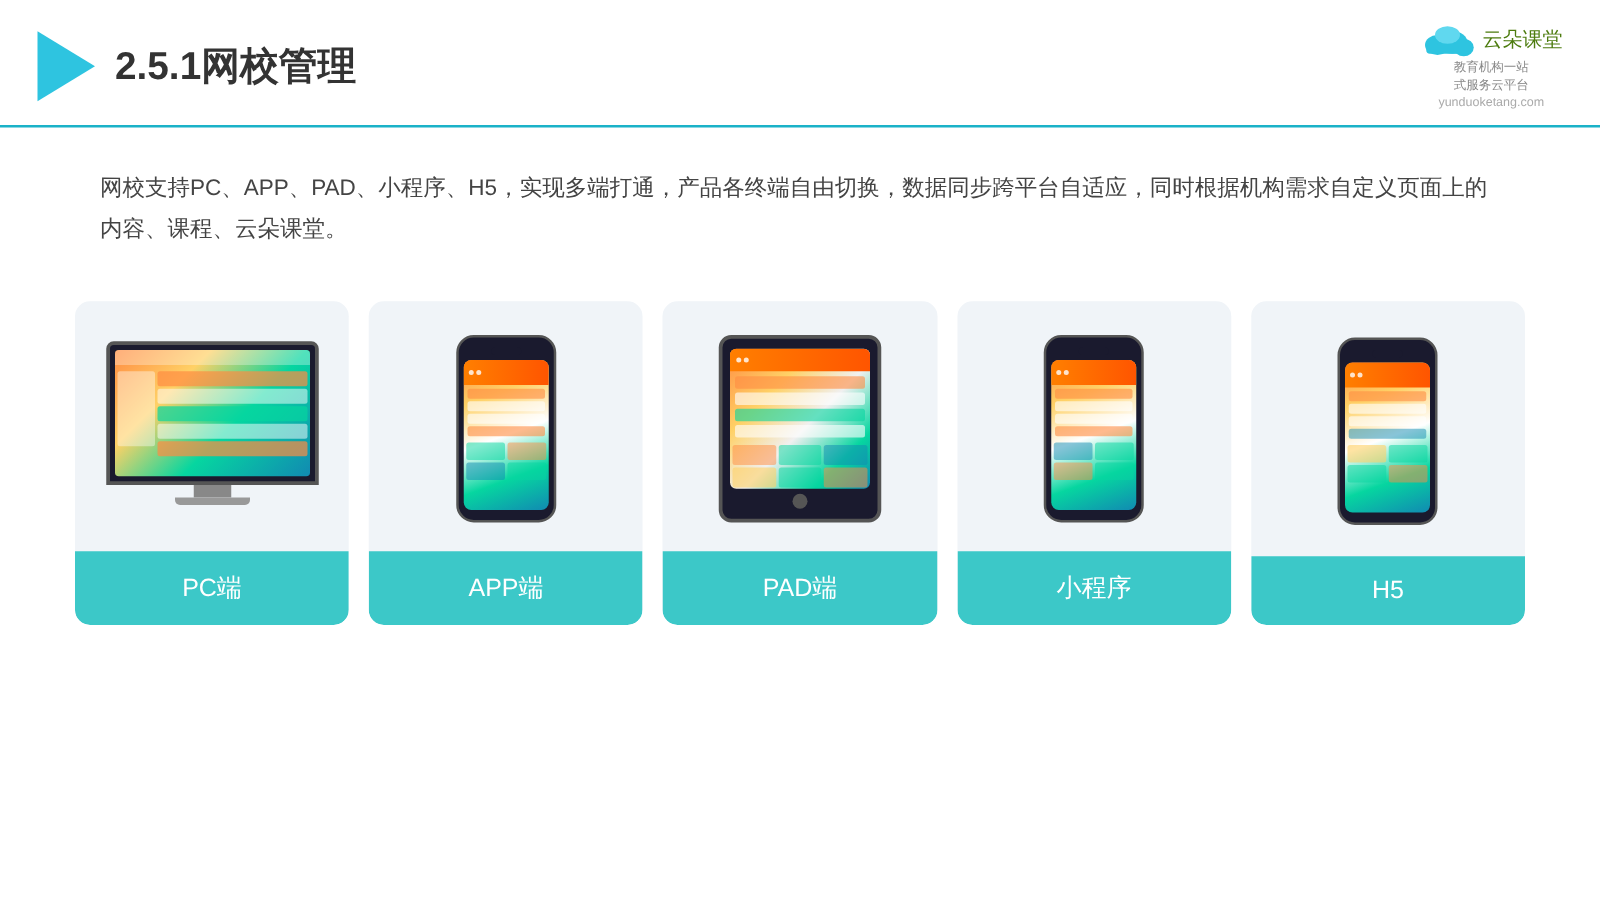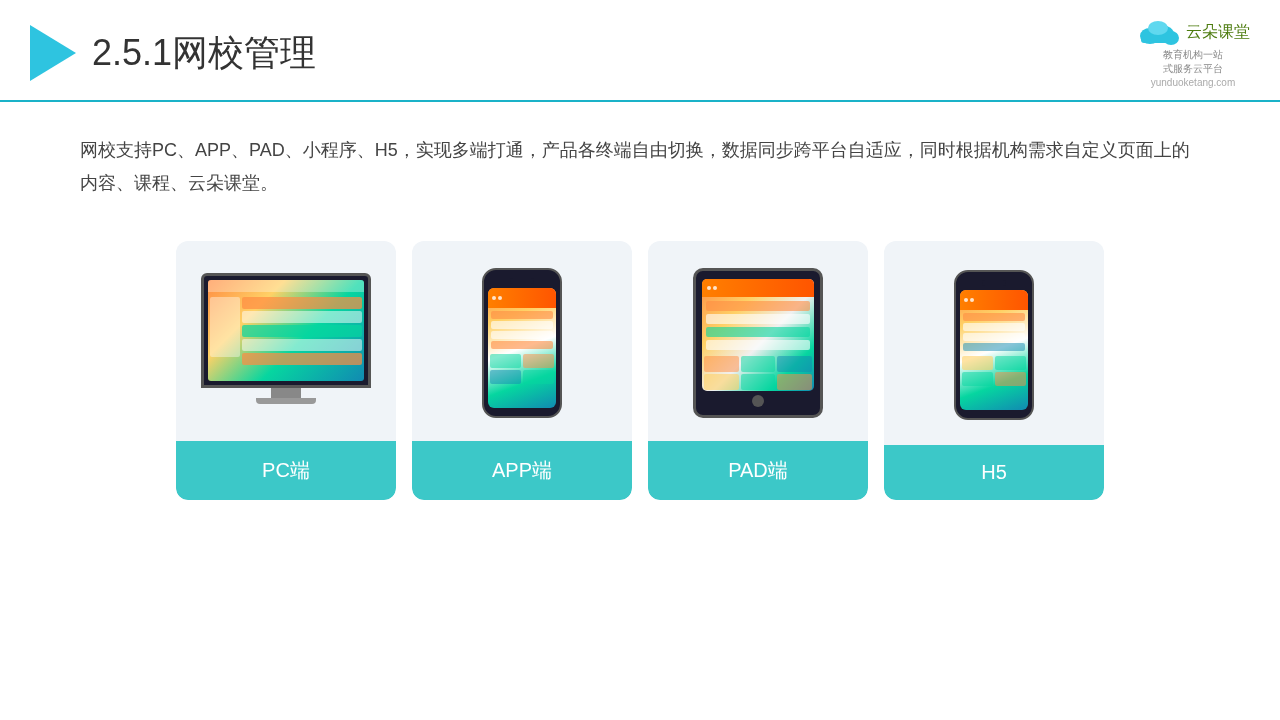--- a/index.html
+++ b/index.html
@@ -25,22 +25,22 @@
       gap: 16px;
     }
     .logo-triangle {
       width: 0;
       height: 0;
       border-top: 28px solid transparent;
       border-bottom: 28px solid transparent;
       border-left: 46px solid #2ec4e0;
     }
     .page-title {
-      font-size: 36px;
-      font-weight: 400;
+      font-size: 31px;
+      font-weight: 700;
       color: #333;
     }
     .header-right {
       display: flex;
       flex-direction: column;
       align-items: center;
     }
     .cloud-logo {
       display: flex;
       align-items: center;
@@ -407,34 +407,60 @@
             <div class="tablet-grid-item" style="background:rgba(6,214,160,0.5)"></div>
             <div class="tablet-grid-item" style="background:rgba(255,140,66,0.5)"></div>
           </div>
         </div>
         <div class="tablet-home-btn"></div>
       </div>
     </div>
     <div class="card-label">PAD端</div>
   </div>
 
-
   <div class="card">
     <div class="card-image-area">
       <div class="phone-mockup">
         <div class="phone-notch"></div>
         <div class="phone-screen">
           <div class="phone-screen-header">
             <div class="phone-dot"></div>
             <div class="phone-dot"></div>
           </div>
           <div class="phone-content-rows">
             <div class="phone-row colored"></div>
             <div class="phone-row"></div>
             <div class="phone-row"></div>
+            <div class="phone-row colored"></div>
+          </div>
+          <div class="phone-grid">
+            <div class="phone-grid-item" style="background:rgba(17,138,178,0.5)"></div>
+            <div class="phone-grid-item"></div>
+            <div class="phone-grid-item" style="background:rgba(255,140,66,0.5)"></div>
+            <div class="phone-grid-item" style="background:rgba(6,214,160,0.5)"></div>
+          </div>
+        </div>
+      </div>
+    </div>
+    <div class="card-label">小程序</div>
+  </div>
+
+  <div class="card">
+    <div class="card-image-area">
+      <div class="phone-mockup">
+        <div class="phone-notch"></div>
+        <div class="phone-screen">
+          <div class="phone-screen-header">
+            <div class="phone-dot"></div>
+            <div class="phone-dot"></div>
+          </div>
+          <div class="phone-content-rows">
+            <div class="phone-row colored"></div>
+            <div class="phone-row"></div>
+            <div class="phone-row"></div>
             <div class="phone-row" style="background:rgba(17,138,178,0.5)"></div>
           </div>
           <div class="phone-grid">
             <div class="phone-grid-item" style="background:rgba(255,209,102,0.6)"></div>
             <div class="phone-grid-item" style="background:rgba(6,214,160,0.5)"></div>
             <div class="phone-grid-item"></div>
             <div class="phone-grid-item" style="background:rgba(255,140,66,0.5)"></div>
           </div>
         </div>
       </div>

